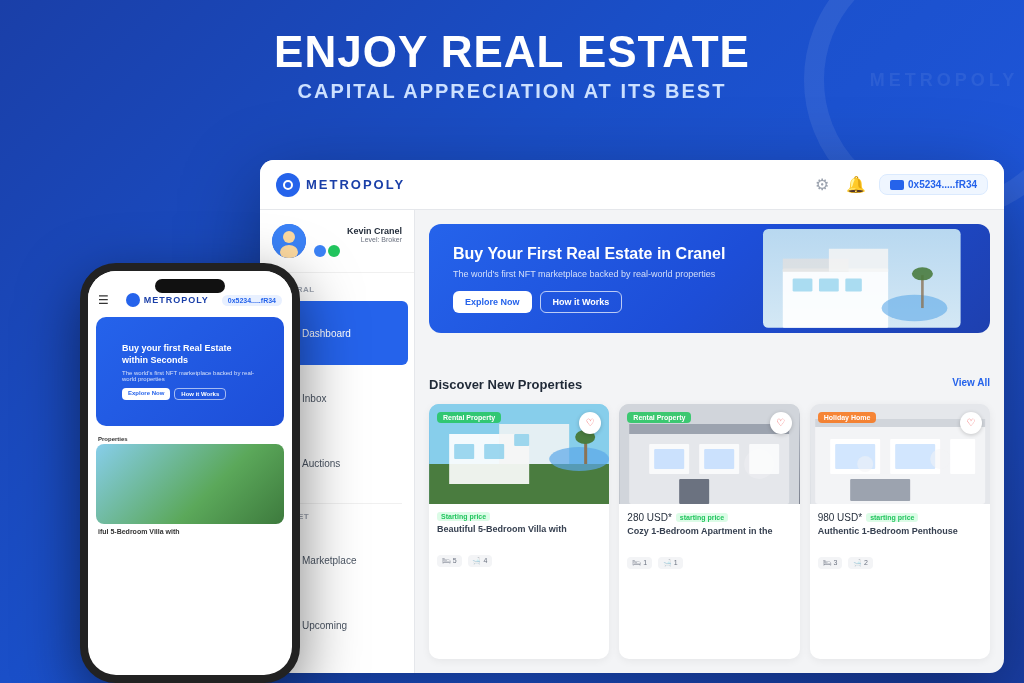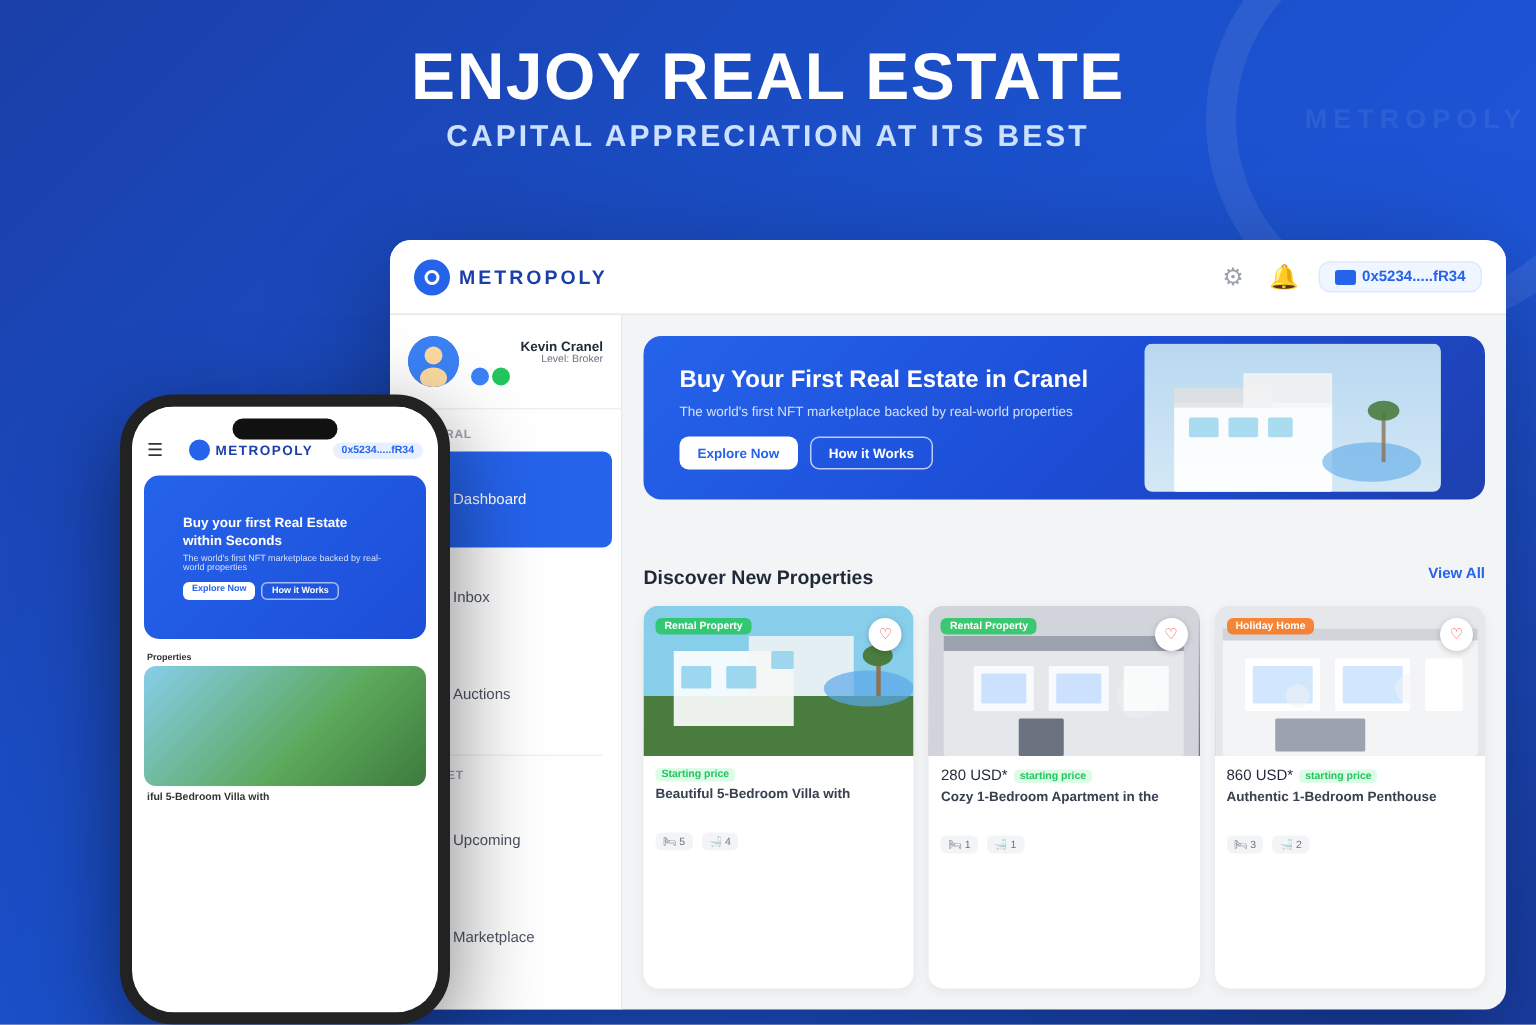--- a/index.html
+++ b/index.html
@@ -665,26 +665,26 @@
         <div class="sidebar-item">
           <div class="sidebar-item-icon">⚙</div>
           <span>Auctions</span>
         </div>
 
         <div class="sidebar-divider"></div>
 
         <div class="sidebar-section-label">Market</div>
 
         <div class="sidebar-item">
+          <div class="sidebar-item-icon">🛒</div>
+          <span>Marketplace</span>
+        </div>
+        <div class="sidebar-item">
           <div class="sidebar-item-icon">🔔</div>
           <span>Upcoming</span>
-        </div>
-        <div class="sidebar-item">
-          <div class="sidebar-item-icon">🛒</div>
-          <span>Marketplace</span>
         </div>
         <div class="sidebar-item">
           <div class="sidebar-item-icon">👥</div>
           <span>Mortgages</span>
         </div>
       </div>
 
       <div class="dash-main">
 
         <div class="hero-banner">
@@ -801,21 +801,21 @@
                 <rect x="85" y="40" width="40" height="25" fill="#bfdbfe" opacity="0.7" rx="1"></rect>
                 <rect x="40" y="75" width="60" height="22" fill="#9ca3af" rx="1"></rect>
                 <circle cx="55" cy="60" r="8" fill="#f3f4f6" opacity="0.5"></circle>
                 <circle cx="130" cy="55" r="10" fill="#f3f4f6" opacity="0.5"></circle>
               </svg>
               <div class="property-tag property-tag-orange">Holiday Home</div>
               <div class="property-heart">♡</div>
             </div>
             <div class="property-info">
               <div class="property-price-row">
-                <span class="property-price">860 USD*</span>
+                <span class="property-price">980 USD*</span>
                 <span class="property-price-badge">starting price</span>
               </div>
               <div class="property-name">Authentic 1-Bedroom Penthouse</div>
               <div class="property-details">
                 <div class="property-detail-item">🛏 3</div>
                 <div class="property-detail-item">🛁 2</div>
               </div>
             </div>
           </div>
 

